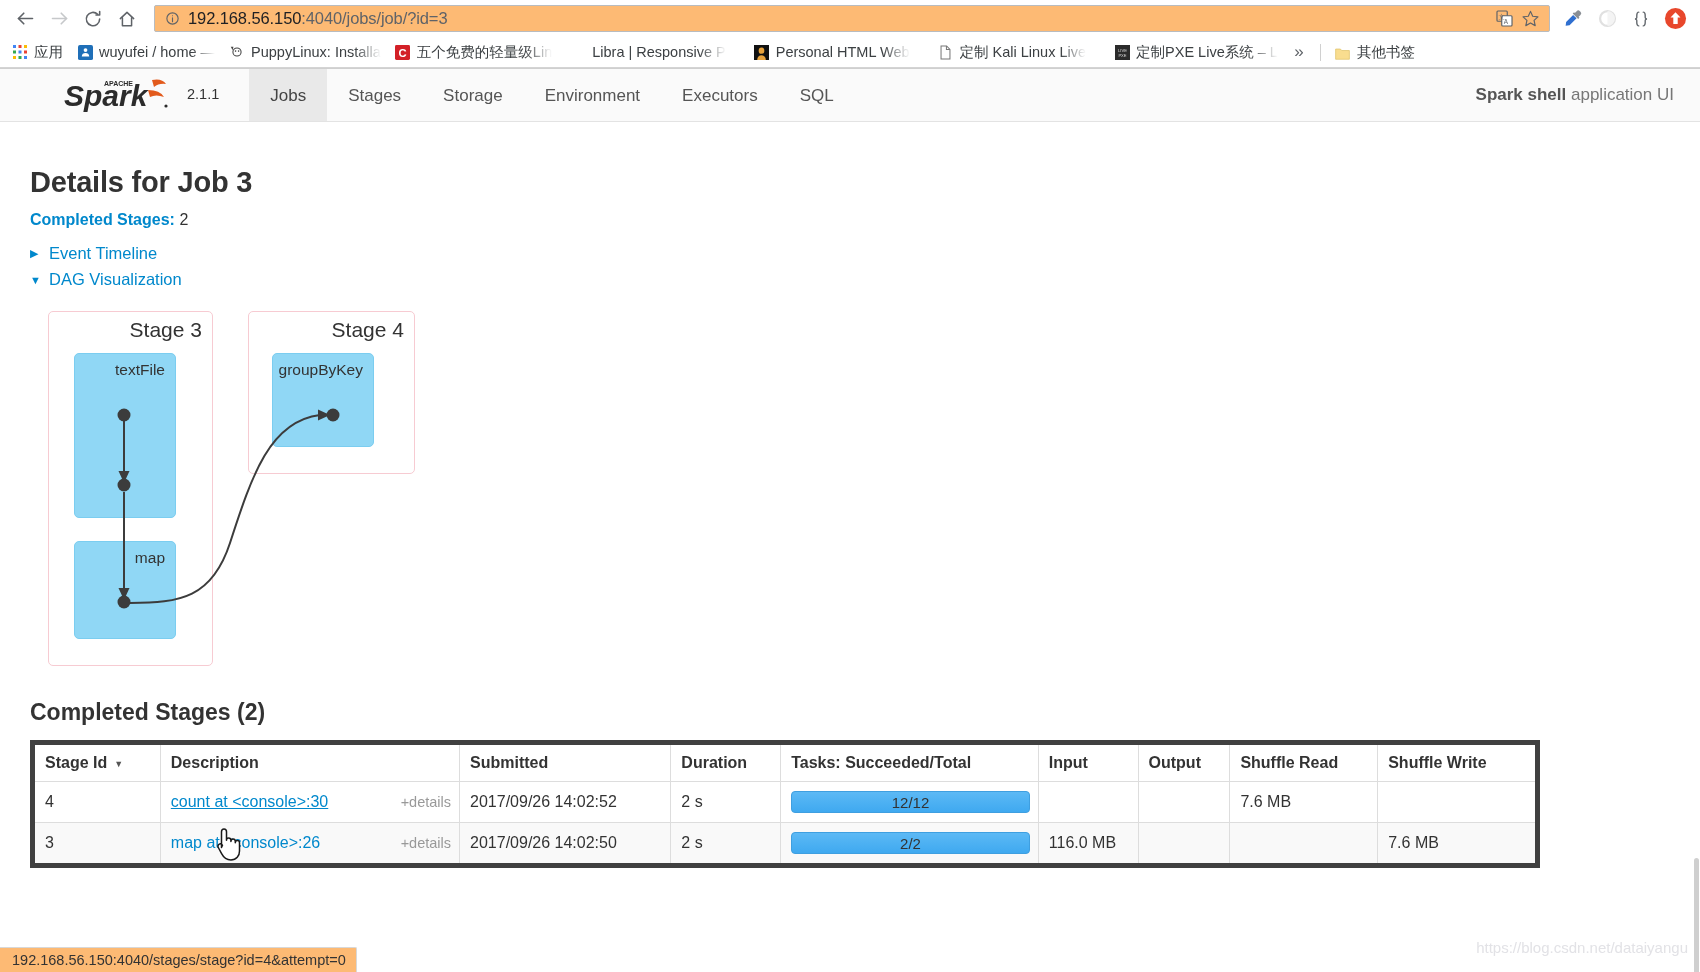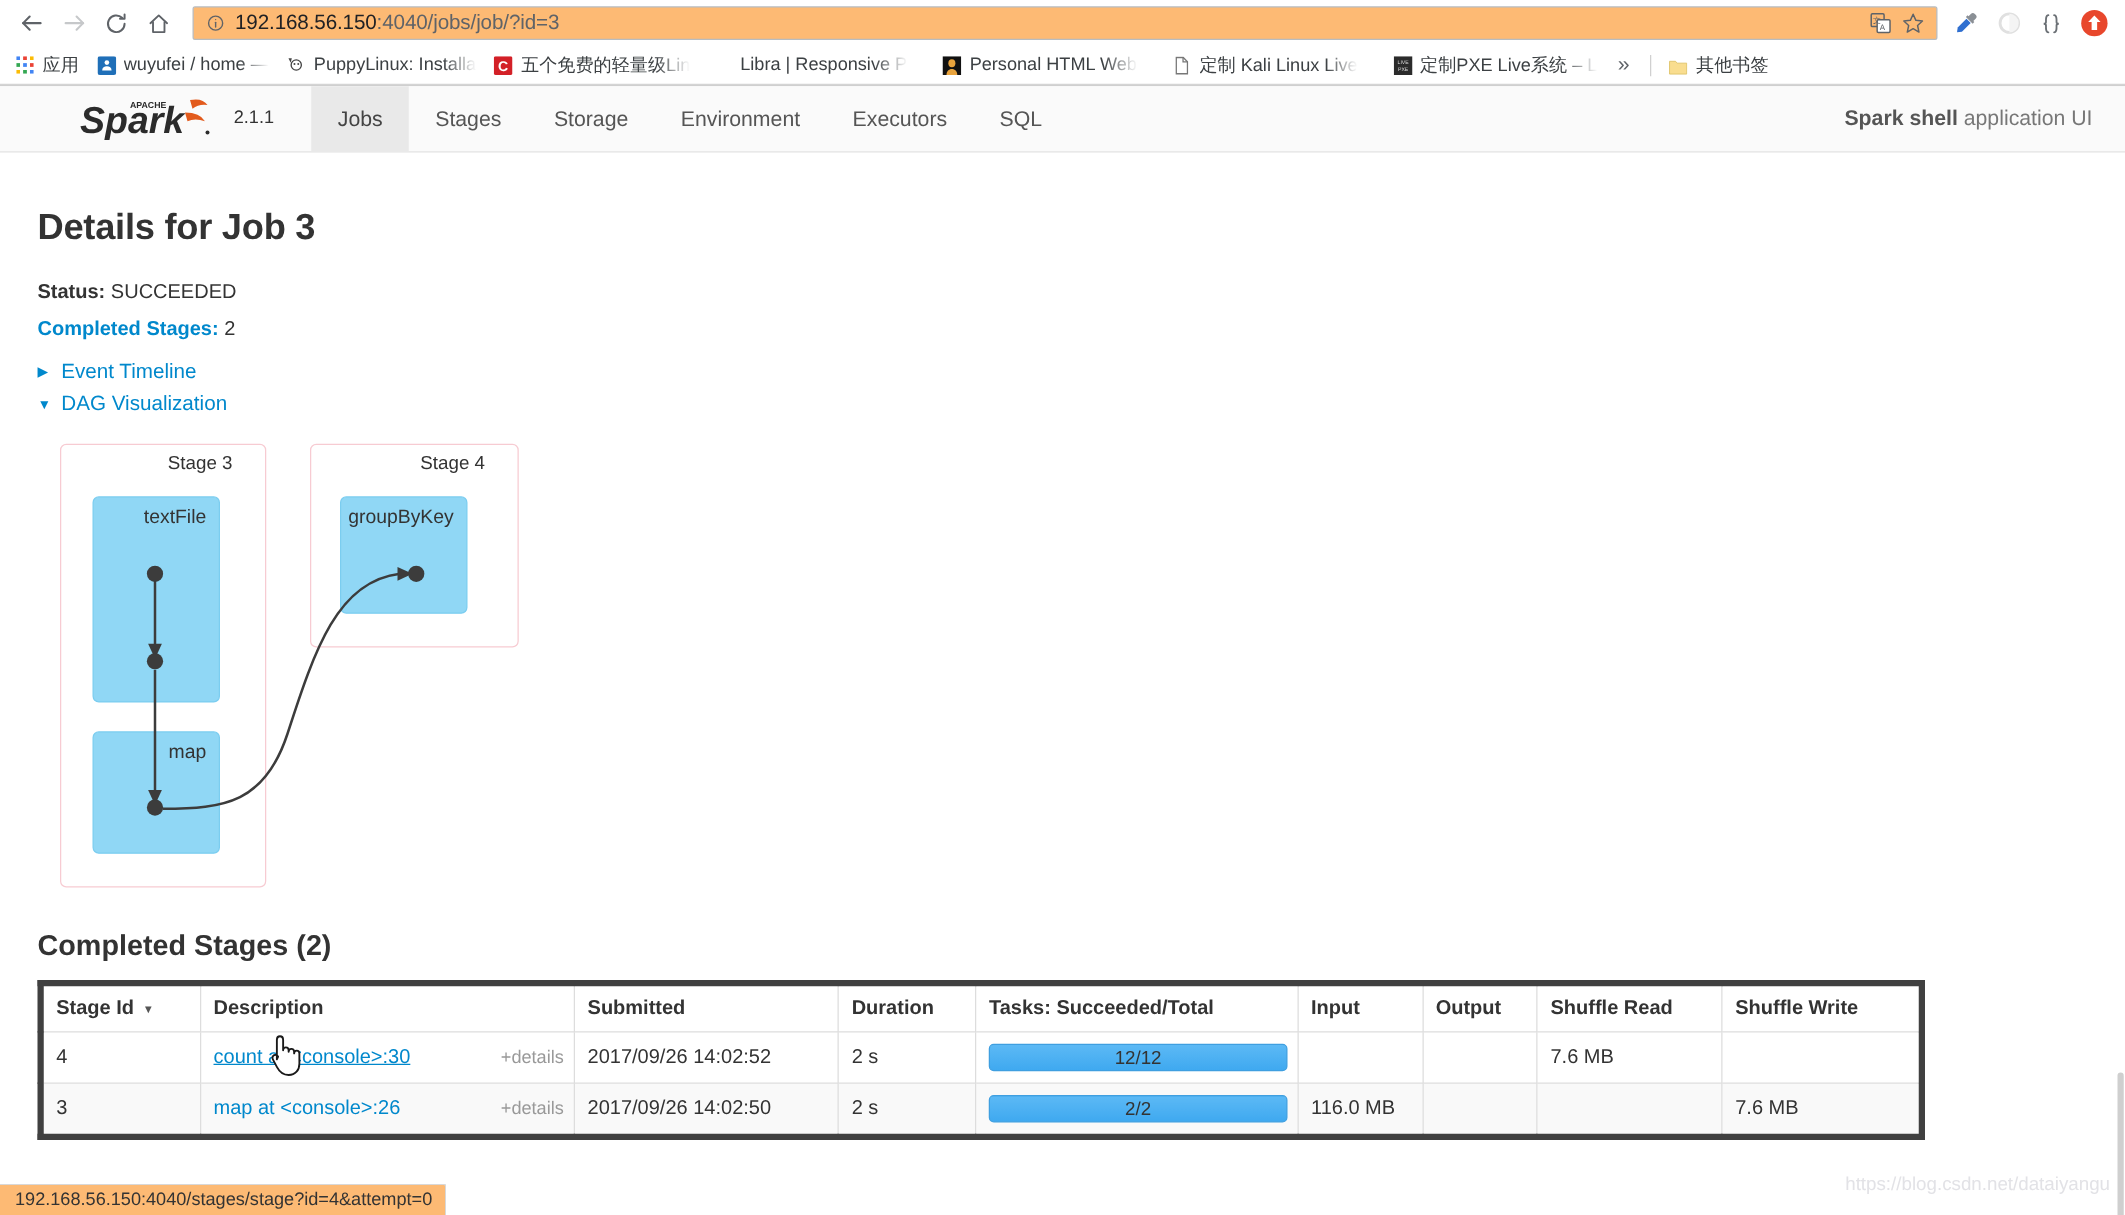--- a/index.html
+++ b/index.html
@@ -234,23 +234,23 @@
     margin-top: 14px;
   }
   .stage-box {
     position: absolute;
     border: 1.5px solid #f7cbd2;
     border-radius: 5px;
     background: #fff;
   }
   .stage-label {
     position: absolute;
-    right: 26px;
+    right: 10px;
     top: 6px;
-    font-size: 15px;
+    font-size: 21px;
     color: #333;
     white-space: nowrap;
   }
   .rdd-node {
     position: absolute;
     background: #90d7f5;
     border: 1px solid #7bcdf0;
     border-radius: 5px;
   }
   .rdd-label {
@@ -604,24 +604,20 @@
       <a class="spark-tab">SQL</a>
     </div>
 
     <div id="spark-app-title"><b>Spark shell</b><span> application UI</span></div>
   </div>
 
   <div id="content">
 
     <h1 id="page-title">Details for Job 3</h1>
 
-    <div class="meta-line first">
-      <span class="meta-key">Status:</span>
-      <span>SUCCEEDED</span>
-    </div>
 
     <div class="meta-line">
       <span class="meta-key link">Completed Stages:</span>
       <span>2</span>
     </div>
 
     <div class="toggle-row">
       <span class="arrow">▶</span>
       <span>Event Timeline</span>
     </div>

